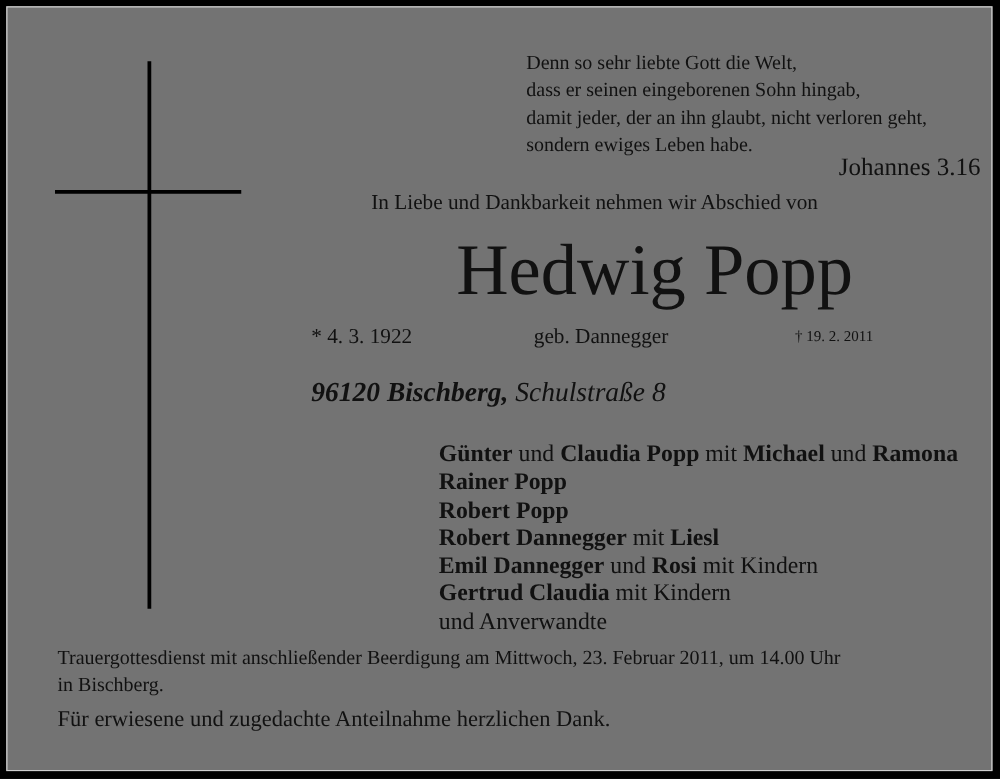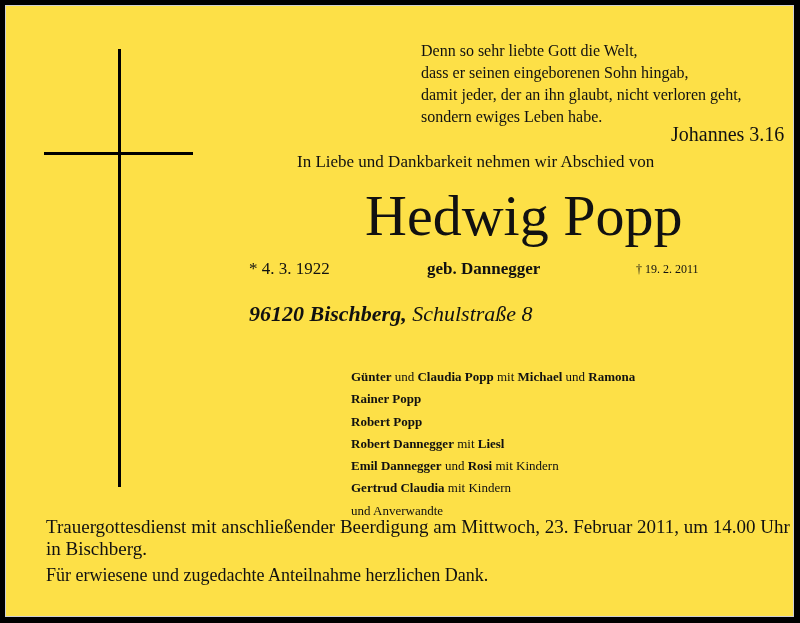--- a/index.html
+++ b/index.html
@@ -1,36 +1,36 @@
 <!DOCTYPE html>
 <html><head>
   <meta charset="utf-8">
   <style>
     html, body { margin: 0; padding: 0; background: #000; }
     body { width: 800px; height: 623px; position: relative; overflow: hidden; }
     .frame {
       position: absolute; left: 5px; top: 5px; width: 789px; height: 612px;
-      background: #fde047; box-shadow: inset 0 0 0 1px #cfcfcf;
+      background: #737373; box-shadow: inset 0 0 0 1px #cfcfcf;
     }
     .serif { font-family: "Liberation Serif", "DejaVu Serif", serif; color: #111; }
     .abs { position: absolute; white-space: nowrap; }
     .cross-v { position: absolute; left: 113px; top: 44px; width: 3px; height: 438px; background: #000; }
     .cross-h { position: absolute; left: 39px; top: 147px; width: 149px; height: 3px; background: #000; }
     .verse { left: 416px; top: 35px; font-size: 16px; line-height: 22px; }
     .verse-ref { left: 666px; top: 119px; font-size: 20px; line-height: 20px; text-align: center; }
     .intro { left: 244px; top: 146px; font-size: 17px; line-height: 22px; margin-left: 48px; }
     .name { left: 340px; top: 178px; font-size: 58px; line-height: 66px; margin-left: 20px; }
     .born { left: 244px; top: 253px; font-size: 17px; line-height: 22px; }
-    .maiden { left: 422px; top: 253px; font-size: 17px; line-height: 22px; font-weight: bold; }
+    .maiden { left: 422px; top: 253px; font-size: 17px; line-height: 22px; font-weight: normal; }
     .died { left: 631px; top: 253px; font-size: 12px; line-height: 22px; }
     .address { left: 244px; top: 298px; font-size: 22px; line-height: 22px; font-style: italic; }
     .address b { font-weight: bold; }
-    .mourners { left: 346px; top: 361px; font-size: 13px; line-height: 22.3px; }
+    .mourners { left: 346px; top: 348px; font-size: 19px; line-height: 22.3px; }
     .mourners b { font-weight: bold; }
-    .service { left: 41px; top: 511px; font-size: 19px; line-height: 22px; }
+    .service { left: 41px; top: 511px; font-size: 16px; line-height: 22px; }
     .thanks { left: 41px; top: 559px; font-size: 18px; line-height: 22px; }
   </style>
 </head>
 <body>
 
 <div class="frame">
   <div class="cross-v"></div>
   <div class="cross-h"></div>
 
   <div class="abs serif verse">

